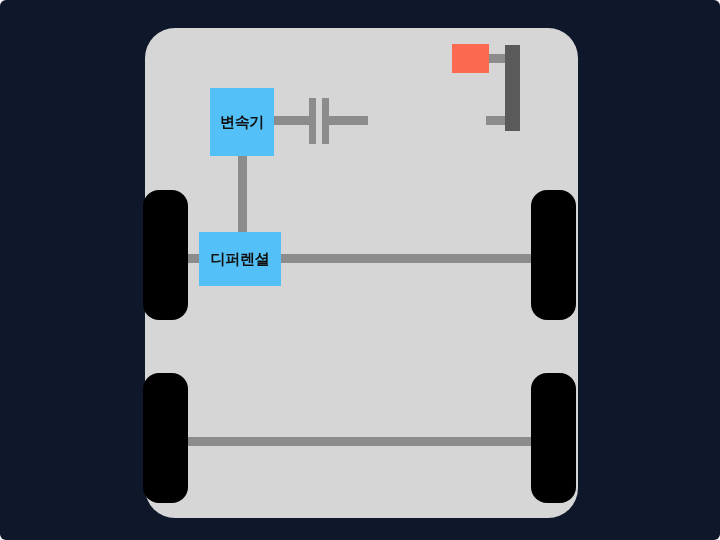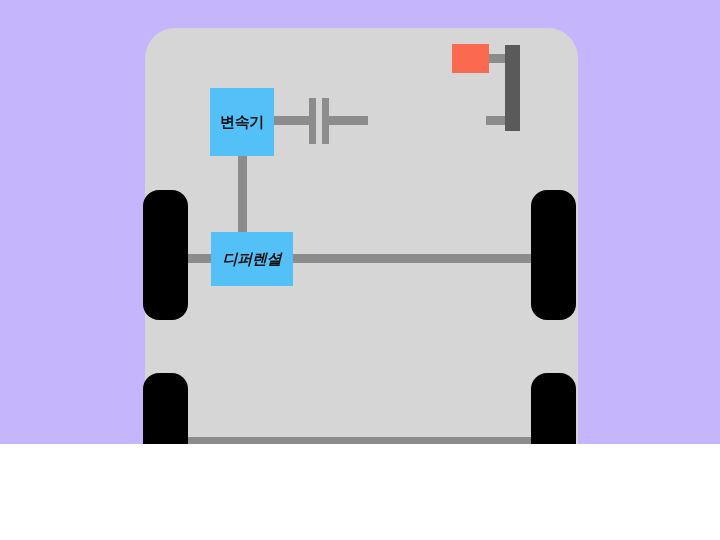--- a/index.html
+++ b/index.html
@@ -7,23 +7,24 @@
     margin: 0;
     padding: 0;
     background: #ffffff;
   }
   body {
     font-family: "DejaVu Sans", "Liberation Sans", sans-serif;
   }
   #stage {
     position: relative;
     width: 720px;
-    height: 444px;
-    background: #c4b5fd;
+    height: 540px;
+    background: #0f172a;
     overflow: hidden;
+    border-radius: 6px;
   }
   
   .car-body {
     position: absolute;
     left: 145px;
     top: 28px;
     width: 433px;
     height: 490px;
     background: #d6d6d6;
     border-radius: 30px;
@@ -118,25 +119,24 @@
     width: 64px;
     height: 68px;
   }
   .box.engine {
     left: 365px;
     top: 88px;
     width: 125px;
     height: 68px;
   }
   .box.differential {
-    left: 211px;
+    left: 199px;
     top: 232px;
     width: 82px;
     height: 54px;
-    font-style: italic;
   }
   
   .red-block {
     position: absolute;
     left: 452px;
     top: 44px;
     width: 37px;
     height: 29px;
     background: #fb6950;
   }

